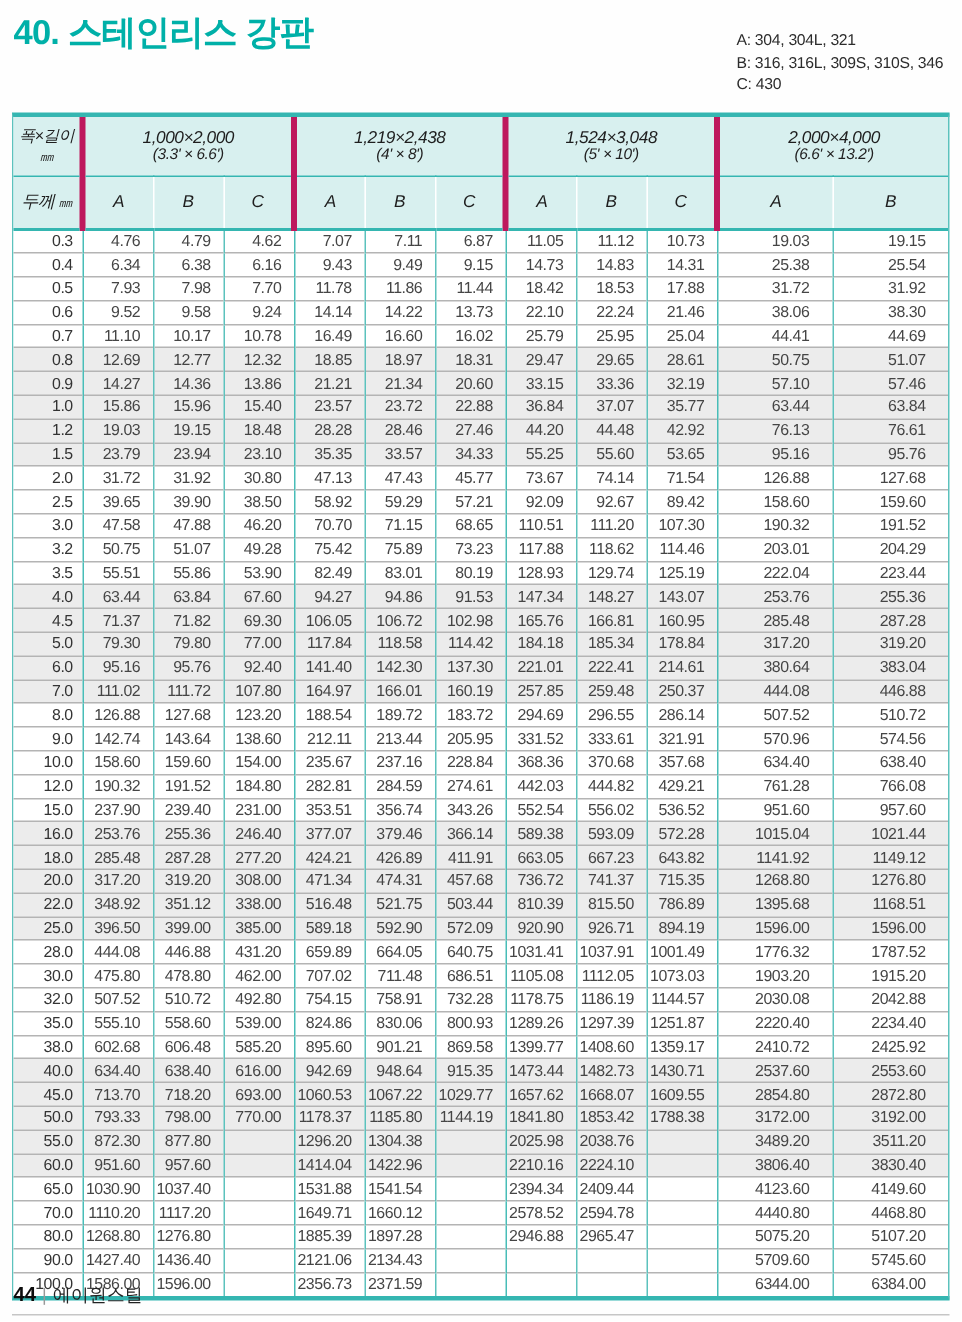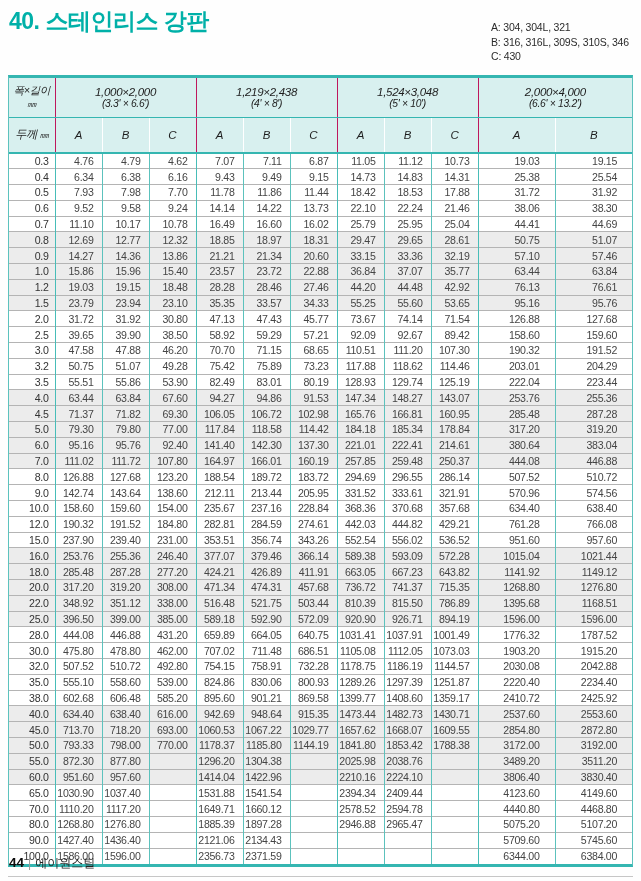--- a/index.html
+++ b/index.html
@@ -14,21 +14,21 @@
 
   .table-wrap { position:absolute; left:8px; top:75px; width:625px;
     border-top:3px solid #35b6b1; border-bottom:3px solid #35b6b1;
     border-left:1px solid #5cc2bd; border-right:1px solid #5cc2bd; }
   table { border-collapse:collapse; table-layout:fixed; width:623px; }
 
   thead th { background:#d8f0ef; font-weight:normal; color:#1e1e1e; text-align:center;
     vertical-align:middle; border-left:1px solid #fff;font-style:italic; }
   thead tr.r1 th { height:39px; border-bottom:1px solid #35b6b1; }
   thead tr.r2 th { height:36px; font-size:11.5px; border-bottom:2px solid #35b6b1; }
-  thead th.g-start { border-left:1px solid #be185d; }
+  thead th.g-start { border-left:4px solid #be185d; }
   thead th:first-child { border-left:none; }
   .size-line { font-size:11.5px; letter-spacing:-0.3px; }
   .feet-line { font-size:10.3px; letter-spacing:-0.3px; color:#222; }
   .corner-l1 { font-size:10.8px; letter-spacing:-0.5px; }
   .corner-l2, .unit { font-size:9.5px; }
   .th-thick { font-size:11px; letter-spacing:-0.5px; }
 
   tbody td { height:15.8px; font-size:10.6px; color:#454545; text-align:right;
     padding:0 8px 0 0; letter-spacing:-0.3px; white-space:nowrap;
     border-top:1px solid #b4b4b4; border-left:1px solid #5cc2bd; background:#fff; }

